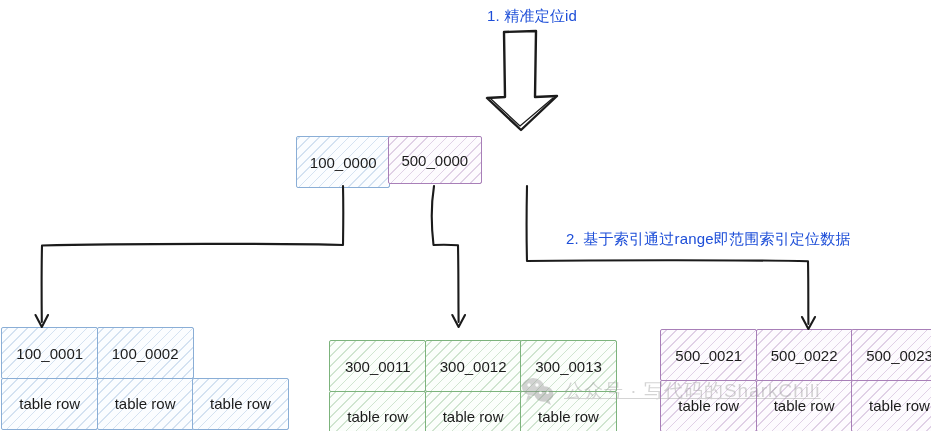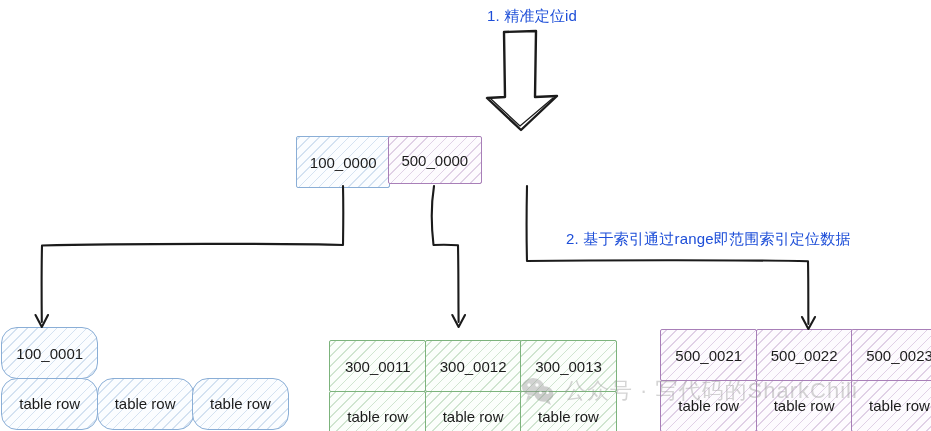--- a/index.html
+++ b/index.html
@@ -65,21 +65,20 @@
   
   .sc-blue .cell {
     border-color: #8aaed6;
     background-color: #fbfdff;
     background-image: repeating-linear-gradient(
         -45deg,
         rgba(138,174,214,0.34) 0px,
         rgba(138,174,214,0.34) 1px,
         rgba(255,255,255,0) 1px,
         rgba(255,255,255,0) 7px);
-    border-radius: 16px;
   }
   
   .sc-green .cell {
     border-color: #7cb37c;
     background-color: #fbfefb;
     background-image: repeating-linear-gradient(
         -45deg,
         rgba(124,179,124,0.34) 0px,
         rgba(124,179,124,0.34) 1px,
         rgba(255,255,255,0) 1px,
@@ -112,24 +111,25 @@
     position: absolute;
     left: 520px;
     top: 376px;
     display: flex;
     align-items: center;
     gap: 8px;
     pointer-events: none;
     opacity: 0.42;
   }
   #watermark .wm-text {
-    font-size: 22px;
+    font-size: 19px;
     color: #9a9a9a;
     white-space: nowrap;
     letter-spacing: 1px;
+    text-decoration: underline;
   }
   #watermark .wm-icon { display: block; }
 </style>
 </head>
 <body>
 
 <div id="canvas">
 
   <div class="anno-label" id="label-step-1">1. 精准定位id</div>
 
@@ -138,20 +138,21 @@
   <div class="tbl" id="index-table">
     <div class="tbl-row">
       <div class="cell sc-blue-cell" style="width:94px;height:52px;box-sizing:border-box;border:1.6px solid #8aaed6;background-color:#fbfdff;background-image:repeating-linear-gradient(-45deg,rgba(138,174,214,0.34) 0px,rgba(138,174,214,0.34) 1px,rgba(255,255,255,0) 1px,rgba(255,255,255,0) 7px);">100_0000</div>
       <div class="cell" style="width:94px;height:48px;box-sizing:border-box;border:1.6px solid #a87fb8;background-color:#fdfbfe;background-image:repeating-linear-gradient(-45deg,rgba(168,127,184,0.34) 0px,rgba(168,127,184,0.34) 1px,rgba(255,255,255,0) 1px,rgba(255,255,255,0) 7px);margin-left:-1.6px;">500_0000</div>
     </div>
   </div>
 
   <div class="tbl leaf-table sc-blue" id="leaf-table-blue">
     <div class="tbl-row">
       <div class="cell">100_0001</div>
+      <div class="cell">100_0002</div>
     </div>
     <div class="tbl-row">
       <div class="cell">table row</div>
       <div class="cell">table row</div>
       <div class="cell">table row</div>
     </div>
   </div>
 
   <div class="tbl leaf-table sc-green" id="leaf-table-green">
     <div class="tbl-row">

